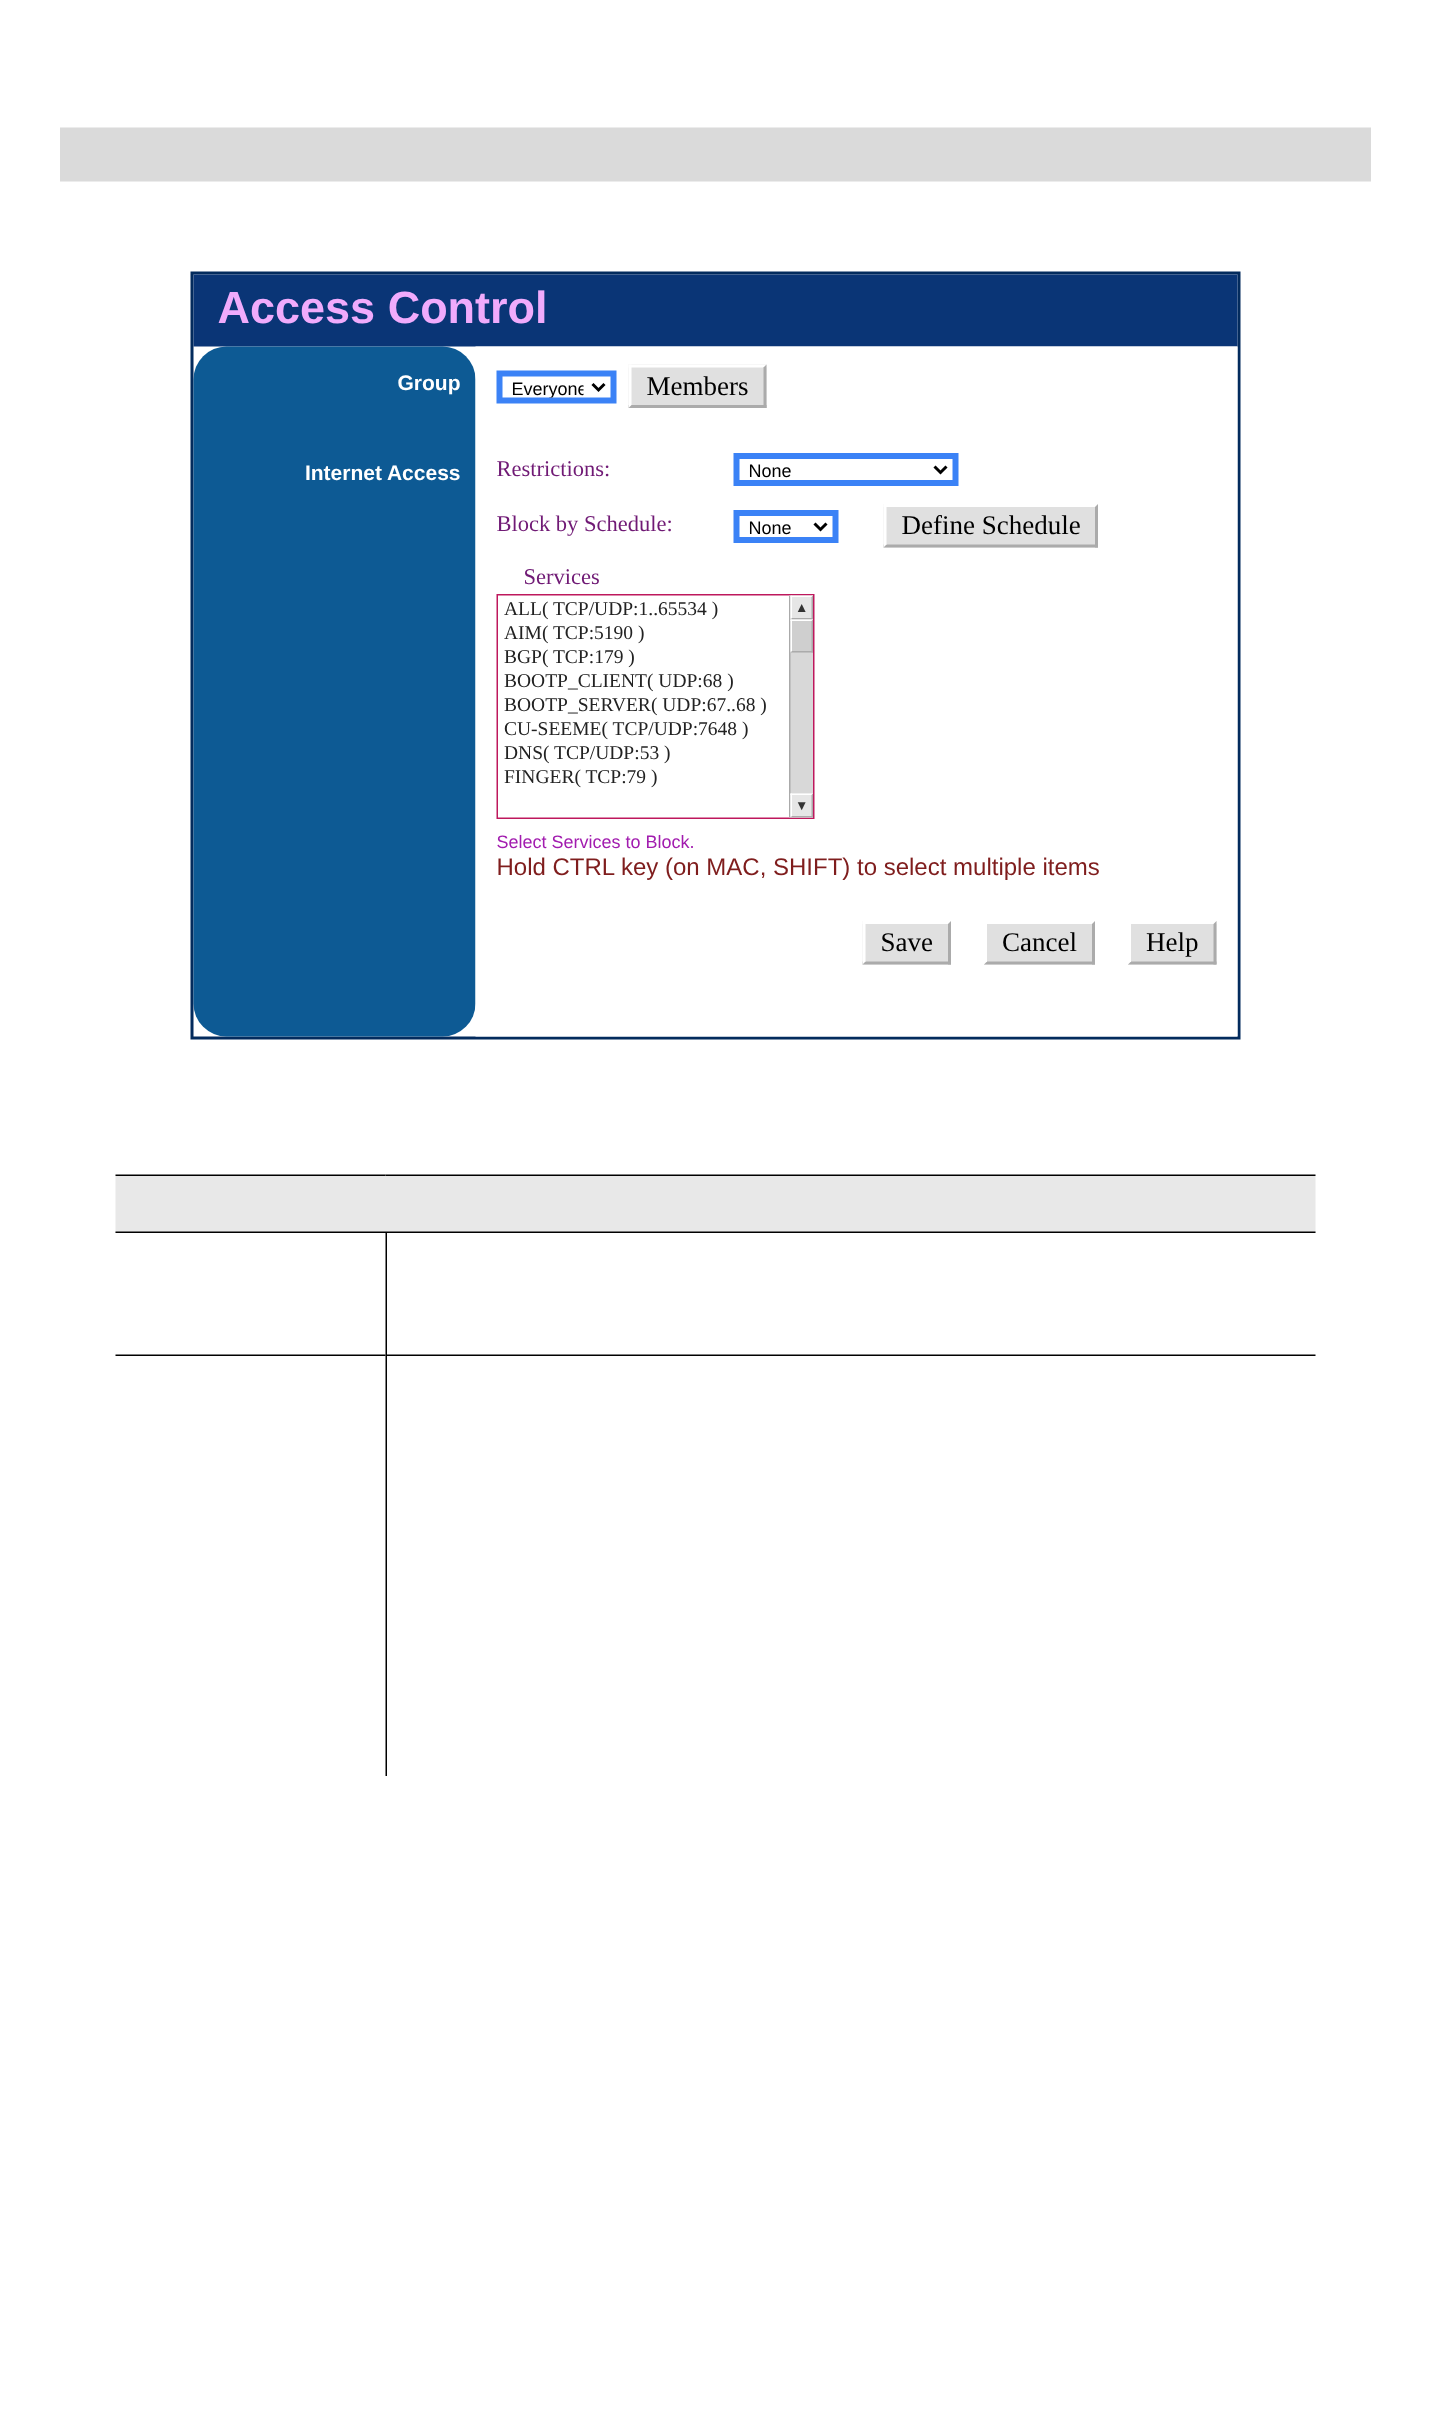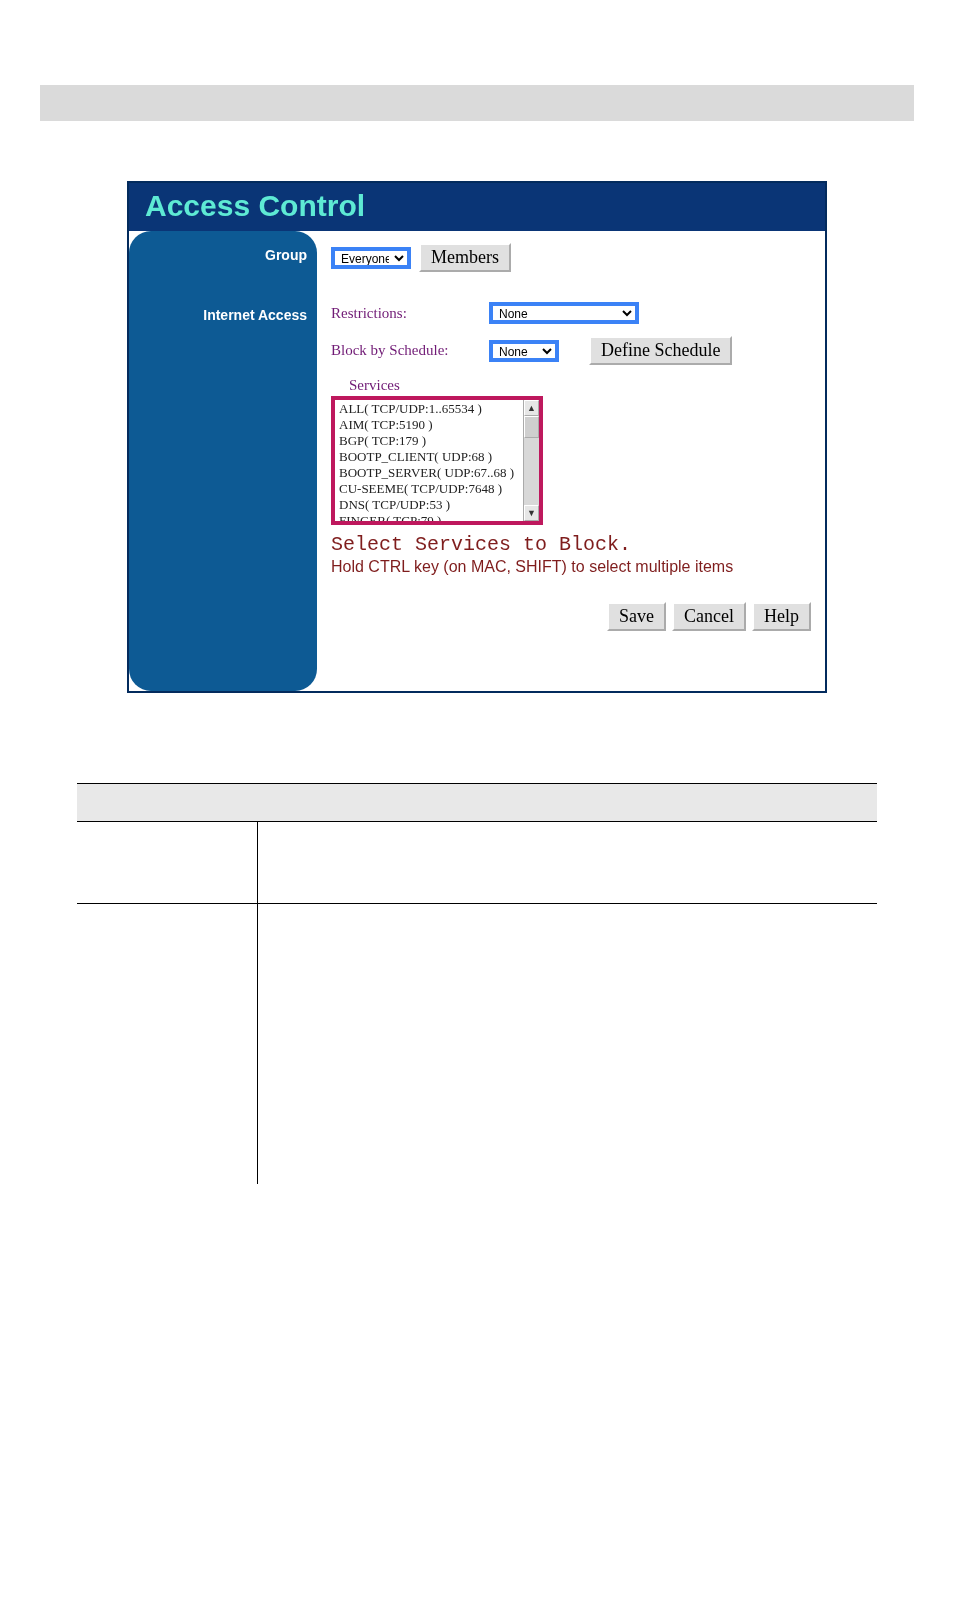--- a/index.html
+++ b/index.html
@@ -22,21 +22,21 @@
 
   
   .panel {
     width: 700px;
     margin: 0 auto 90px auto;
     border: 2px solid #032b5d;
     background: #fff;
   }
   .panel-title {
     background: #0a3576;
-    color: #5eead4;
+    color: #f0abfc;
     font-family: Arial, Helvetica, sans-serif;
     font-weight: bold;
     font-size: 30px;
     padding: 6px 16px 8px 16px;
   }
   .panel-body {
     display: flex;
     min-height: 460px;
   }
   .sidebar {
@@ -78,22 +78,22 @@
     cursor: pointer;
   }
   .lbl-serif {
     font-family: Georgia, "Times New Roman", serif;
     font-size: 15px;
     color: #701a75;
     white-space: nowrap;
   }
   .services-box {
     width: 212px;
-    height: 129px;
-    border: 4px solid #be185d;
+    height: 150px;
+    border: 1px solid #be185d;
     font-family: "Times New Roman", serif;
     font-size: 13px;
     padding: 1px 0 1px 4px;
     overflow: hidden;
     position: relative;
     background: #fff;
   }
   .services-box .sb {
     position: absolute; right: 0; top: 0; bottom: 0; width: 16px;
     background: #d8d8d8; border-left: 1px solid #aaa;
@@ -101,24 +101,24 @@
   }
   .sb .arr {
     height:16px; background:#e6e6e6; border:1px outset #fff;
     display:flex;align-items:center;justify-content:center;font-size:9px;color:#333;
   }
   .sb .thumb {
     position:absolute; top:16px; left:0; right:0; height:22px;
     background:#cfcfcf; border:1px outset #fff;
   }
   .svc-row { display:flex; align-items:flex-start; gap:30px; margin: 2px 0 8px 0;}
-  .hint-main { font-family: Liberation Mono, monospace; font-size: 20px; color:#7f1d1d; }
+  .hint-main { font-family: Liberation Sans, sans-serif; font-size: 12px; color:#a21caf; }
   .hint-sub  { font-family: Tahoma, Arial, sans-serif; font-size: 16px; color:#7f1d1d; margin: 2px 0 14px 0; }
   .btns-left { display:flex; gap:6px; }
-  .btns-right { display:flex; gap:6px; justify-content:flex-end; margin-top:26px; }
+  .btns-right { display:flex; gap:22px; justify-content:flex-end; margin-top:26px; }
 
   
   .tbl {
     width: 800px;
     margin: 0 auto;
     border-collapse: collapse;
   }
   .tbl td, .tbl th {
     border-top: 1px solid #000;
     vertical-align: top;

